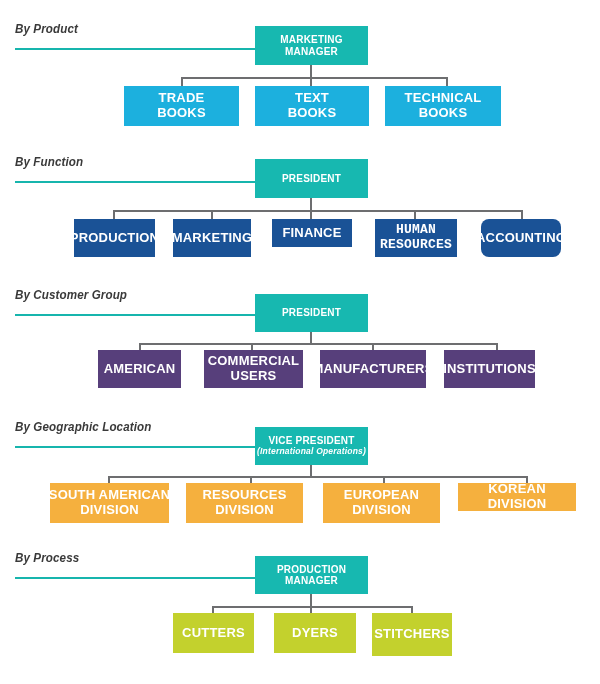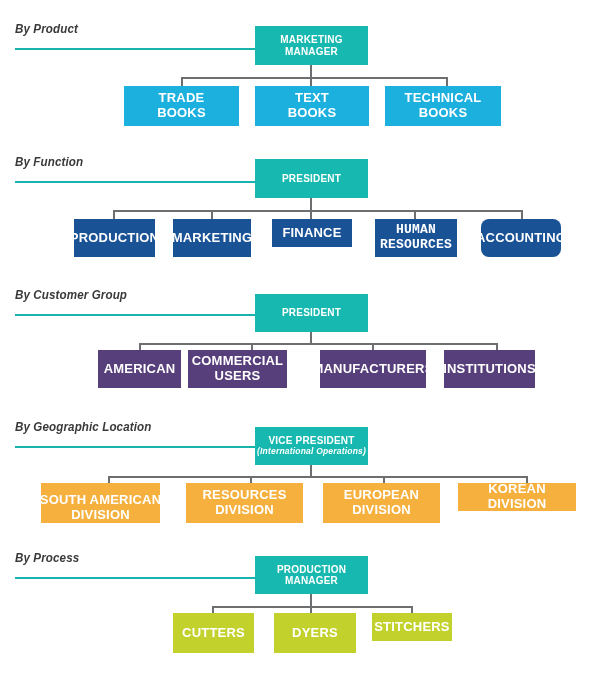--- a/index.html
+++ b/index.html
@@ -191,21 +191,21 @@
     <div class="conn conn-v" style="left:372px; top:55px; height:14px;"></div>
     <div class="conn conn-v" style="left:496px; top:55px; height:14px;"></div>
     <div class="arrow" style="left:135.5px; top:67px;"></div>
     <div class="arrow" style="left:247.5px; top:67px;"></div>
     <div class="arrow" style="left:368.5px; top:67px;"></div>
     <div class="arrow" style="left:492.5px; top:67px;"></div>
 
     <div class="node child-node c-purple" style="left:98px; top:62px; width:83px; height:38px;">
       <span class="line">AMERICAN</span>
     </div>
-    <div class="node child-node c-purple" style="left:188px; top:62px; width:99px; height:38px;">
+    <div class="node child-node c-purple" style="left:204px; top:62px; width:99px; height:38px;">
       <span class="line">COMMERCIAL</span>
       <span class="line">USERS</span>
     </div>
     <div class="node child-node c-purple" style="left:320px; top:62px; width:106px; height:38px;">
       <span class="line">MANUFACTURERS</span>
     </div>
     <div class="node child-node c-purple" style="left:444px; top:62px; width:91px; height:38px;">
       <span class="line">INSTITUTIONS</span>
     </div>
   </div>
@@ -223,21 +223,21 @@
     <div class="conn conn-h" style="left:109px; top:56px; width:419px;"></div>
     <div class="conn conn-v" style="left:108px; top:56px; height:14px;"></div>
     <div class="conn conn-v" style="left:250px; top:56px; height:14px;"></div>
     <div class="conn conn-v" style="left:383px; top:56px; height:14px;"></div>
     <div class="conn conn-v" style="left:526px; top:56px; height:14px;"></div>
     <div class="arrow" style="left:104.5px; top:68px;"></div>
     <div class="arrow" style="left:246.5px; top:68px;"></div>
     <div class="arrow" style="left:379.5px; top:68px;"></div>
     <div class="arrow" style="left:522.5px; top:68px;"></div>
 
-    <div class="node child-node c-orange" style="left:41px; top:63px; width:119px; height:40px;justify-content:flex-end;">
+    <div class="node child-node c-orange" style="left:50px; top:63px; width:119px; height:40px;">
       <span class="line">SOUTH AMERICAN</span>
       <span class="line">DIVISION</span>
     </div>
     <div class="node child-node c-orange" style="left:186px; top:63px; width:117px; height:40px;">
       <span class="line">RESOURCES</span>
       <span class="line">DIVISION</span>
     </div>
     <div class="node child-node c-orange" style="left:323px; top:63px; width:117px; height:40px;">
       <span class="line">EUROPEAN</span>
       <span class="line">DIVISION</span>
@@ -265,18 +265,18 @@
     <div class="arrow" style="left:208.5px; top:67px;"></div>
     <div class="arrow" style="left:306.5px; top:67px;"></div>
     <div class="arrow" style="left:407.5px; top:67px;"></div>
 
     <div class="node child-node c-green" style="left:173px; top:62px; width:81px; height:40px;">
       <span class="line">CUTTERS</span>
     </div>
     <div class="node child-node c-green" style="left:274px; top:62px; width:82px; height:40px;">
       <span class="line">DYERS</span>
     </div>
-    <div class="node child-node c-green" style="left:372px; top:62px; width:80px; height:28px;">
+    <div class="node child-node c-green" style="left:372px; top:62px; width:80px; height:43px;">
       <span class="line">STITCHERS</span>
     </div>
   </div>
 
 </div>
 
 </body></html>

